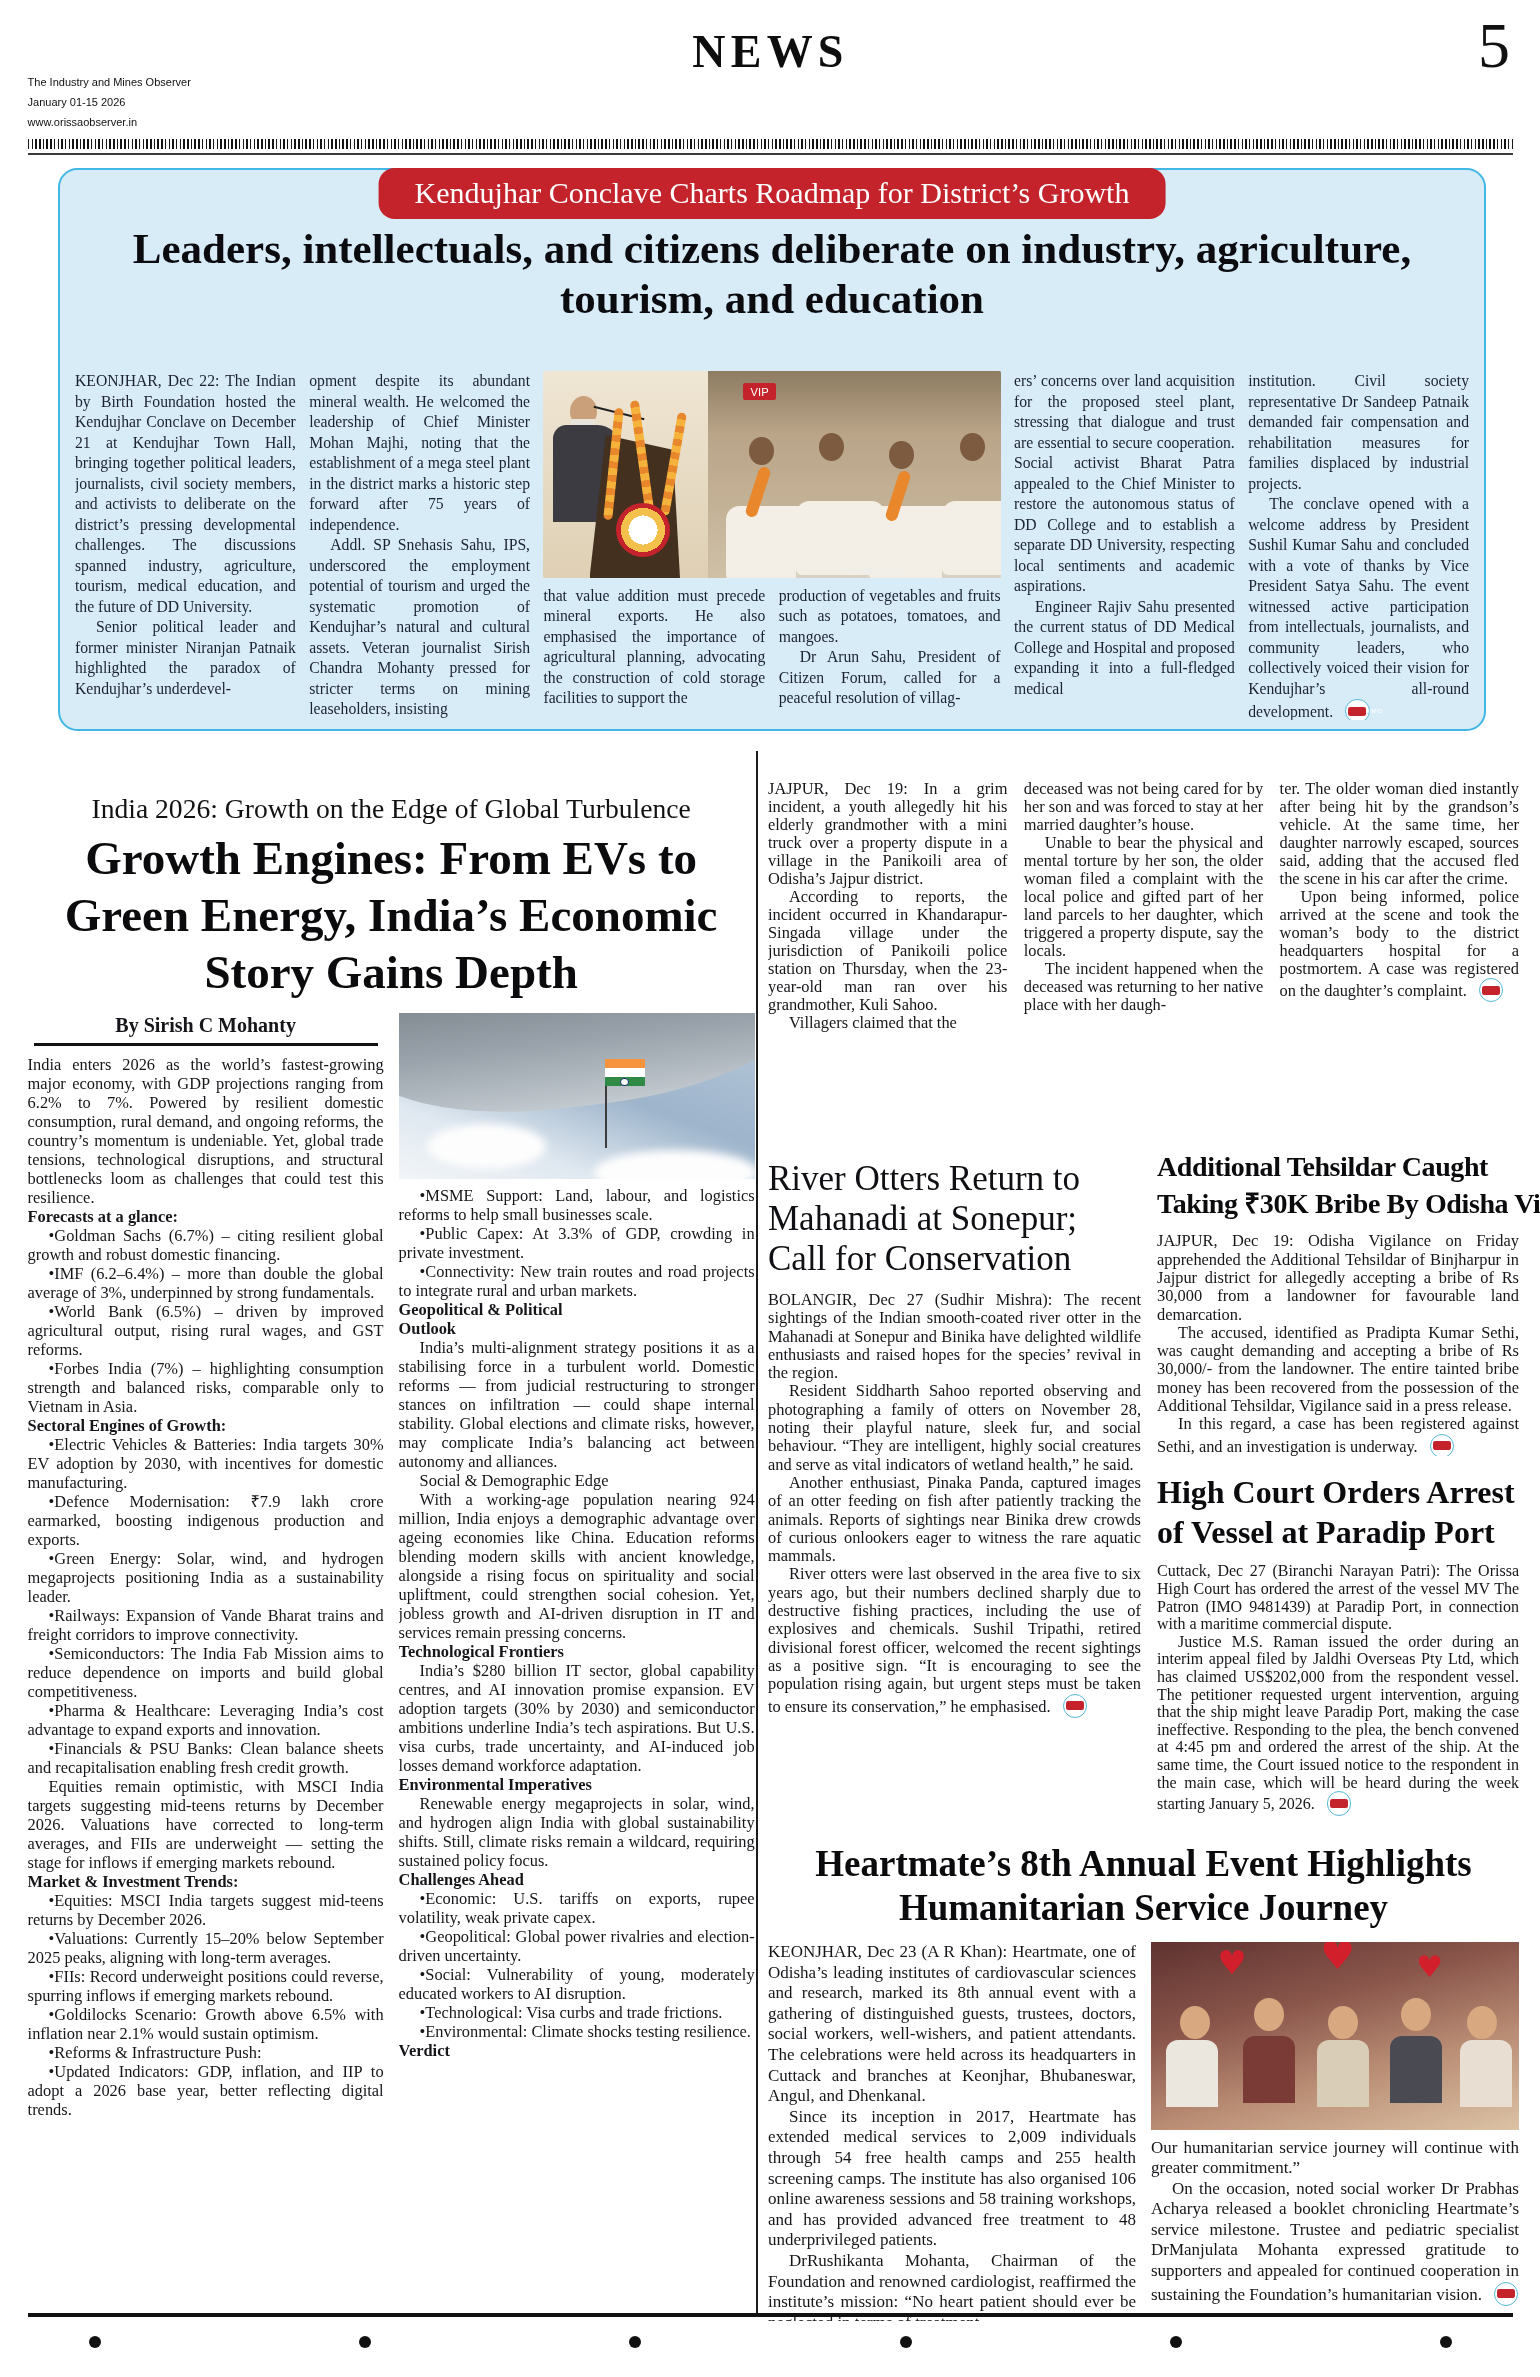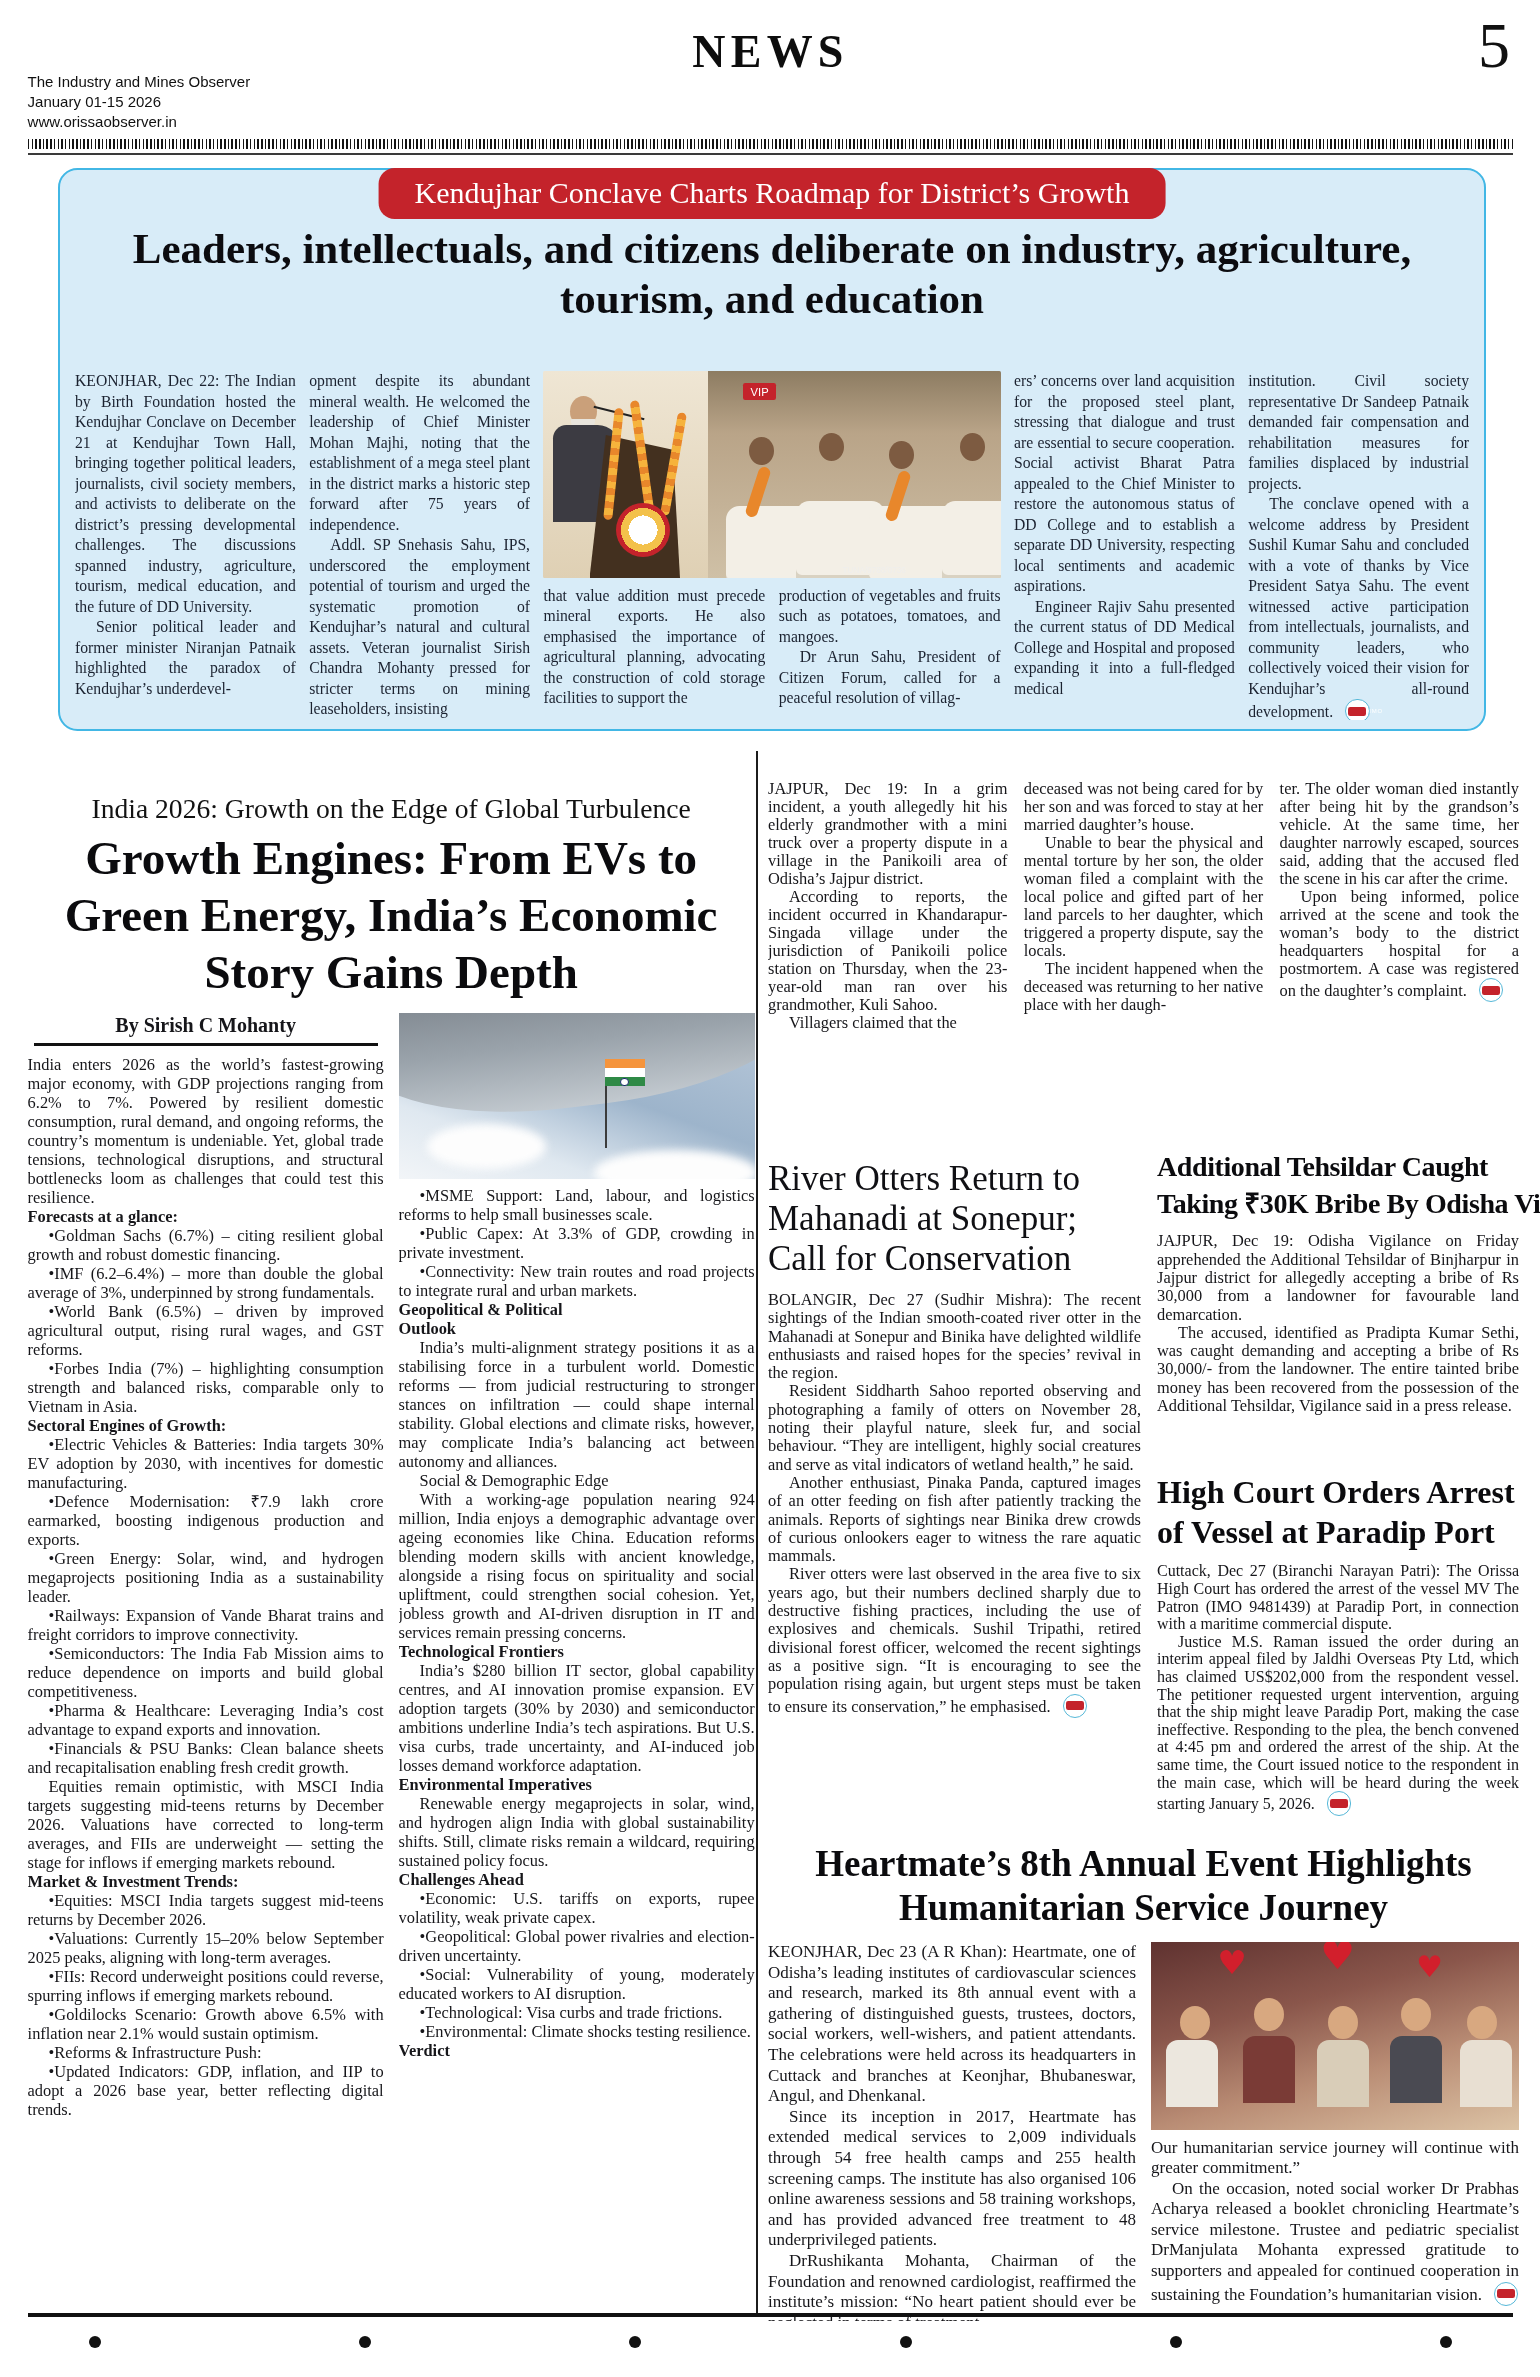--- a/index.html
+++ b/index.html
@@ -1,20 +1,20 @@
 <!DOCTYPE html>
 <html style="font-size:12px"><head>
 <meta charset="utf-8">
 <style>
   html,body{margin:0;padding:0;background:#e8e8e8;}
   #canvas{position:relative;width:1541px;height:2377px;background:#ffffff;
           font-family:"Liberation Serif",serif;color:#16161a;overflow:hidden;}
   
   .mast-left{position:absolute;left:27.6px;top:72px;font-family:"Liberation Sans",sans-serif;
-             font-size:15px;line-height:20px;color:#111;}
+             font-size:11px;line-height:20px;color:#111;}
   .news-title{position:absolute;left:0;right:0;top:25px;text-align:center;
               font-size:46px;font-weight:600;letter-spacing:5.2px;color:#0d0d0d;}
   .page-num{position:absolute;right:31px;top:9px;font-size:64px;color:#111;}
   .band{position:absolute;left:27.6px;right:27.6px;top:139px;height:10.4px;
         background:repeating-linear-gradient(90deg,#141414 0 1.5px,transparent 1.5px 3.7px);}
   .band-line{position:absolute;left:27.6px;right:27.6px;top:153px;height:2.2px;background:#3a3a3a;}
   
   .cbox{position:absolute;left:58px;top:168px;width:1424px;height:559px;
         background:#d8ecf8;border:2.2px solid #42b7e5;border-radius:19.4px;}
   .cbanner{position:absolute;left:50%;transform:translateX(-50%);top:-2.2px;
@@ -288,20 +288,21 @@
     </div>
 
     <div class="teh">
       <div class="t-headline">
         <div>Additional Tehsildar Caught</div>
         <div>Taking ₹30K Bribe By Odisha Vig</div>
       </div>
       <div class="t-body">
         <p class="p">JAJPUR, Dec 19: Odisha Vigilance on Friday apprehended the Additional Tehsildar of Binjharpur in Jajpur district for allegedly accepting a bribe of Rs 30,000 from a landowner for favourable land demarcation.</p>
         <p class="p ind">The accused, identified as Pradipta Kumar Sethi, was caught demanding and accepting a bribe of Rs 30,000/- from the landowner. The entire tainted bribe money has been recovered from the possession of the Additional Tehsildar, Vigilance said in a press release.</p>
+        <p class="p ind"><span>In this regard, a case has been registered against Sethi, and an investigation is underway.</span><span class="imo"><b>IMO</b></span></p>
       </div>
     </div>
 
     <div class="hc">
       <div class="hc-headline">
         <div>High Court Orders Arrest</div>
         <div>of Vessel at Paradip Port</div>
       </div>
       <div class="hc-body">
         <p class="p">Cuttack, Dec 27 (Biranchi Narayan Patri): The Orissa High Court has ordered the arrest of the vessel MV The Patron (IMO 9481439) at Paradip Port, in connection with a maritime commercial dispute.</p>

